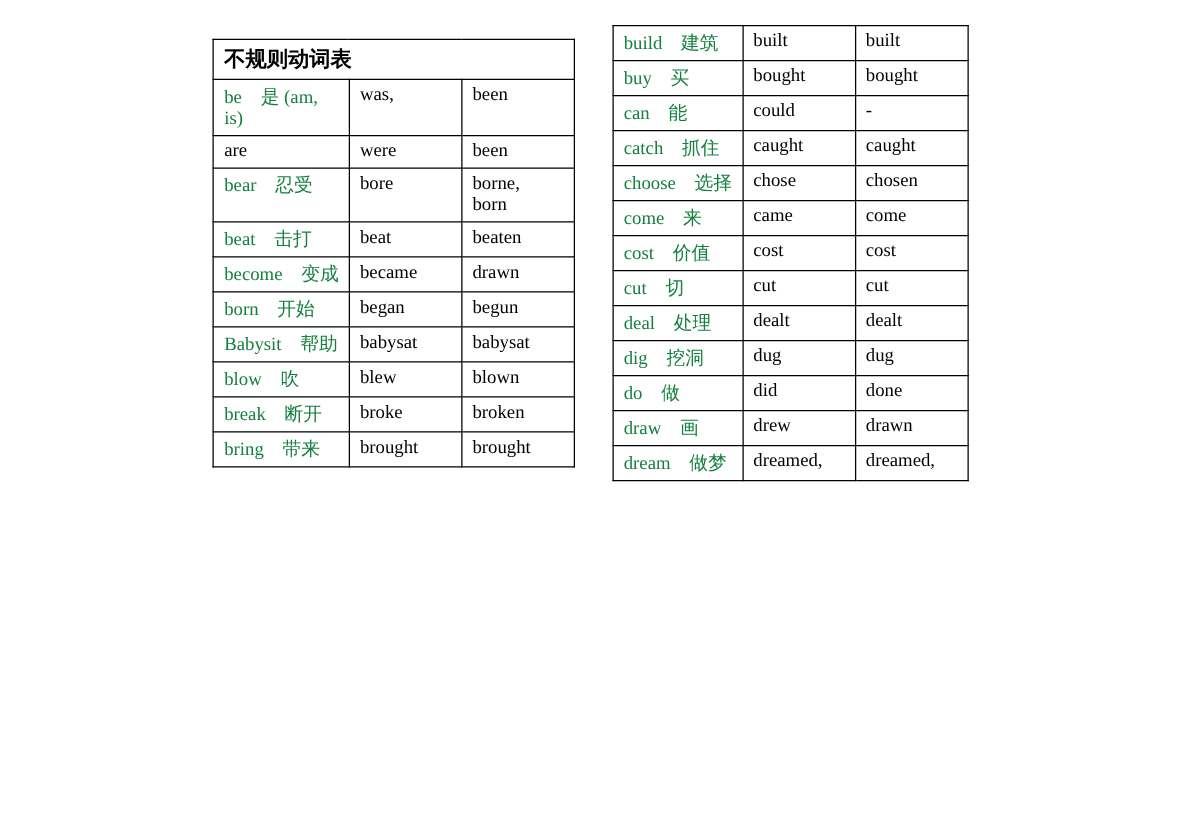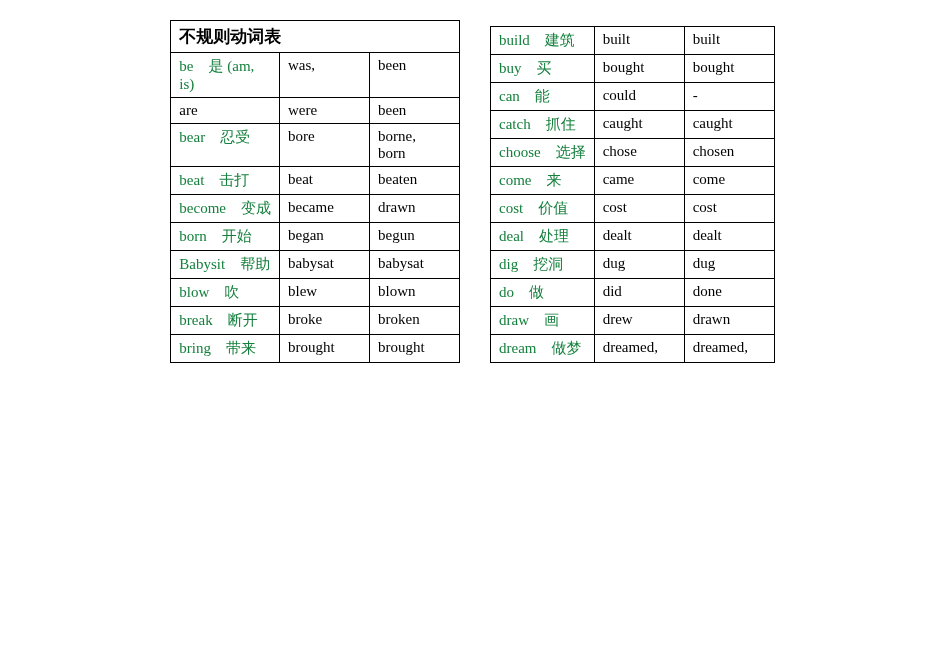--- a/index.html
+++ b/index.html
@@ -14,21 +14,21 @@
       display: flex;
       justify-content: center;
       align-items: flex-start;
       padding: 20px;
       min-height: 669px;
       width: 945px;
     }
     .page-container {
       display: flex;
       gap: 30px;
-      align-items: flex-end;
+      align-items: center;
     }
     table {
       border-collapse: collapse;
       border: 1.5px solid #000;
     }
     td, th {
       border: 1px solid #000;
       padding: 4px 8px;
       vertical-align: top;
       min-width: 90px;
@@ -159,20 +159,25 @@
         <td>came</td>
         <td>come</td>
       </tr>
 
       <tr>
         <td><span class="red">cost　价值</span></td>
         <td>cost</td>
         <td>cost</td>
       </tr>
 
+      <tr>
+        <td><span class="red">cut　切</span></td>
+        <td>cut</td>
+        <td>cut</td>
+      </tr>
 
       <tr>
         <td><span class="red">deal　处理</span></td>
         <td>dealt</td>
         <td>dealt</td>
       </tr>
 
       <tr>
         <td><span class="red">dig　挖洞</span></td>
         <td>dug</td>

